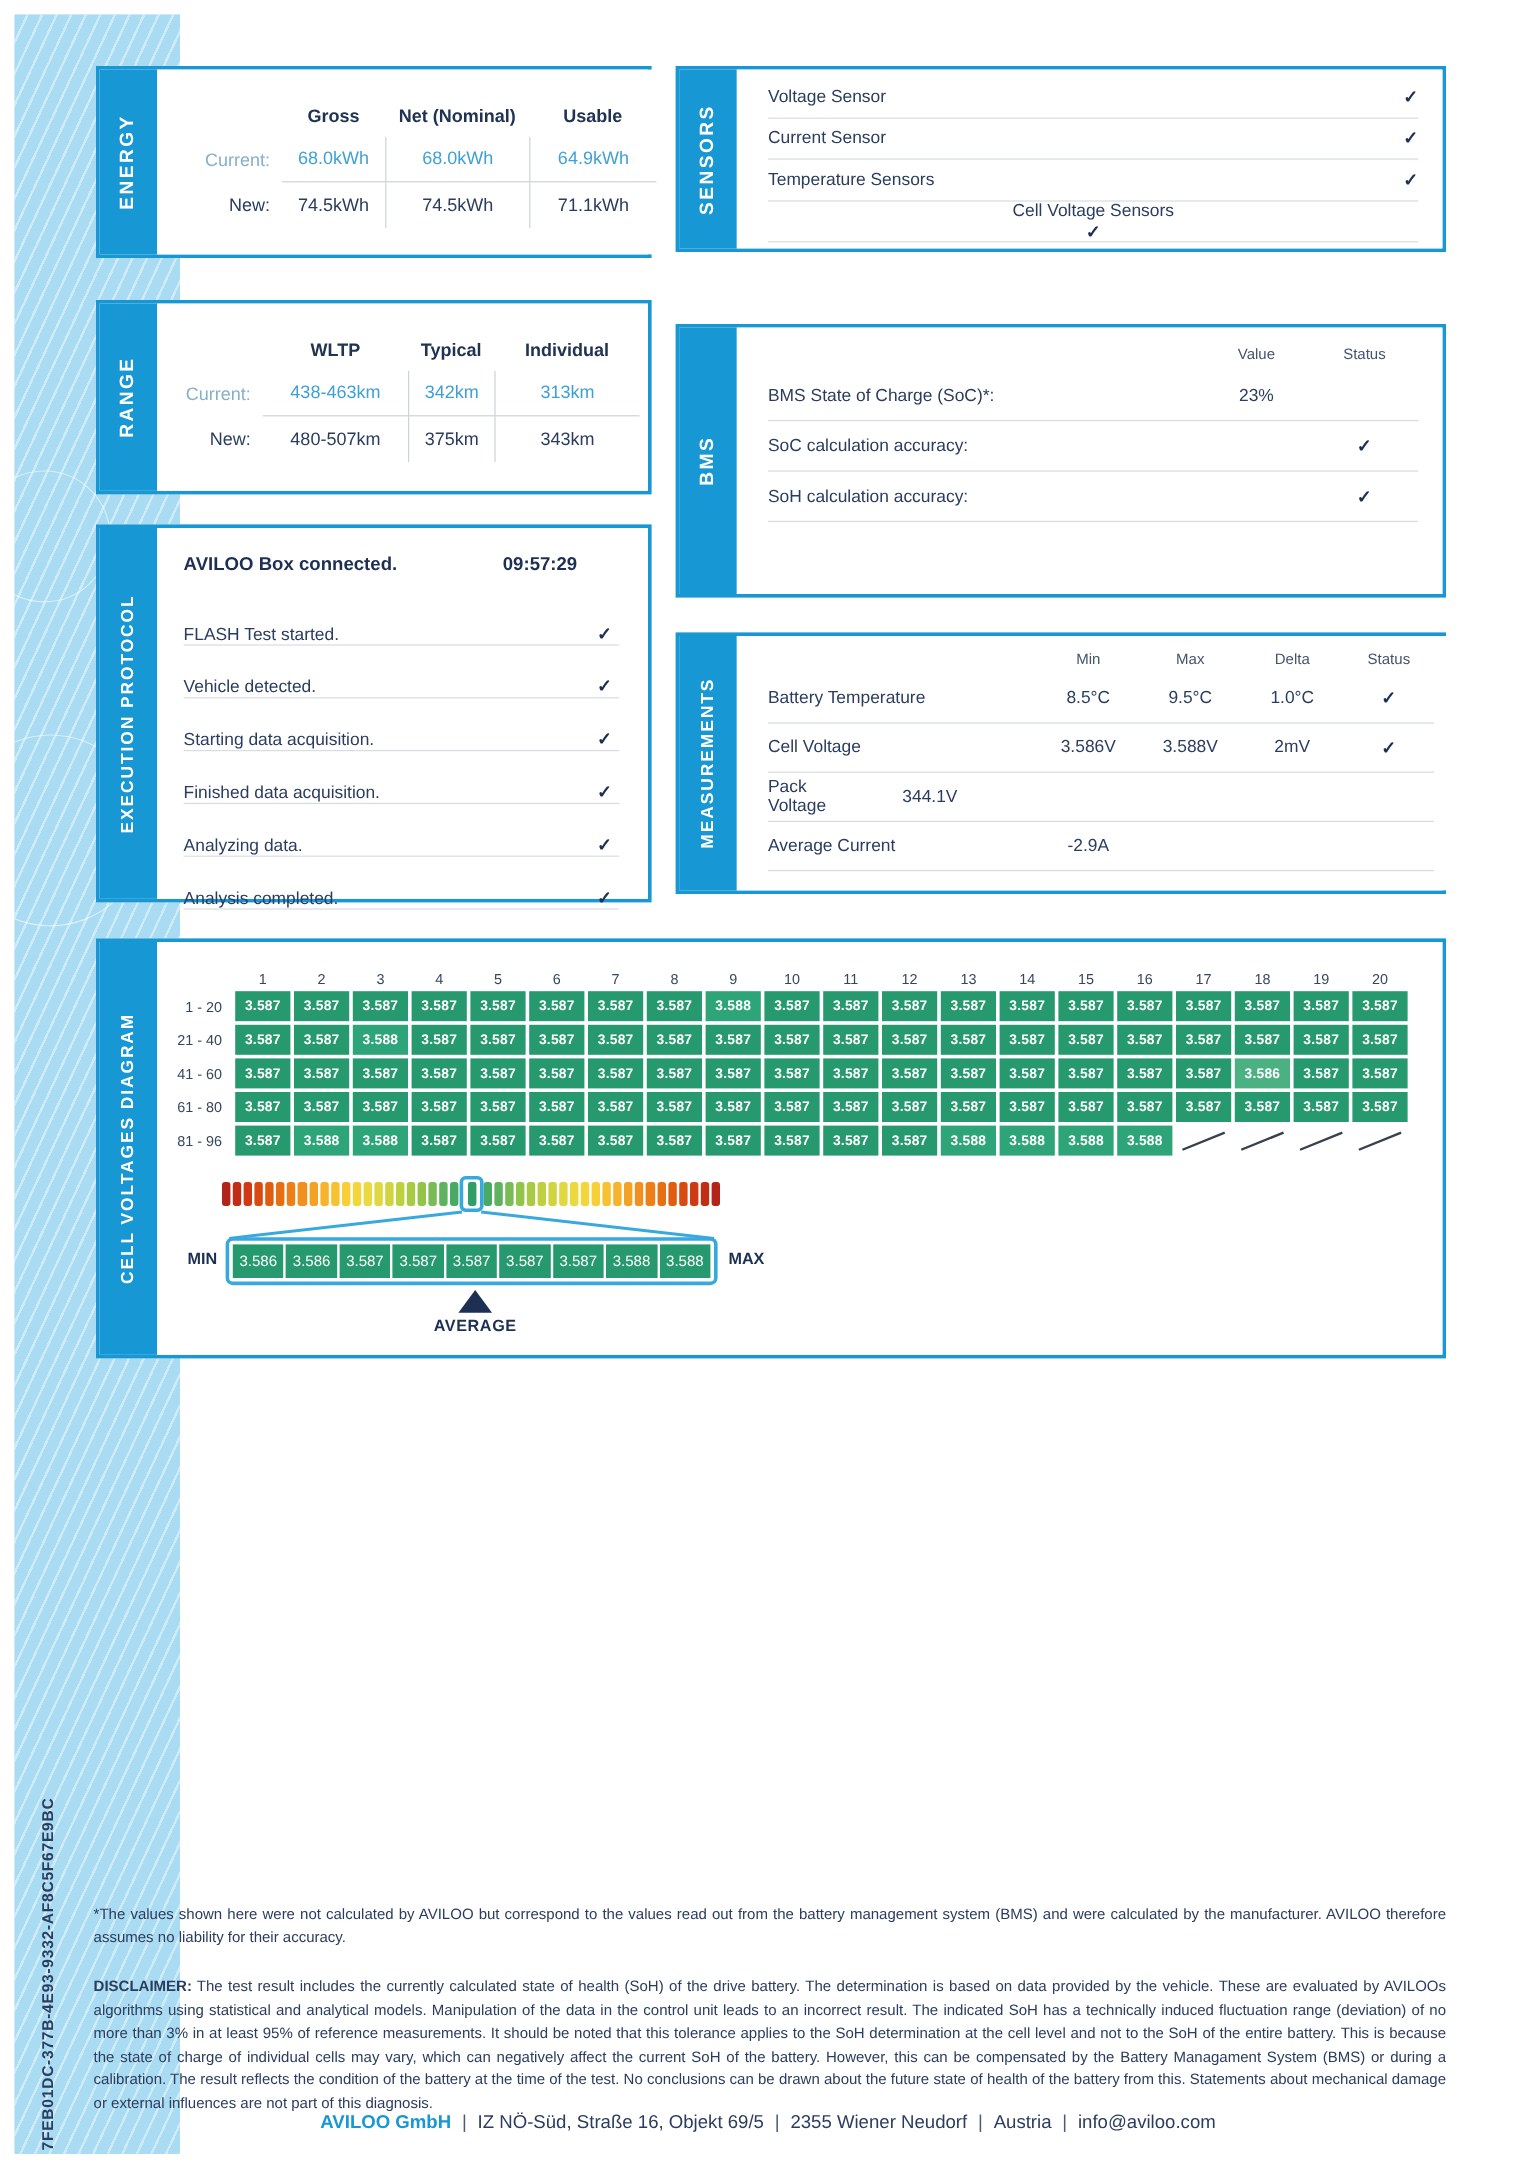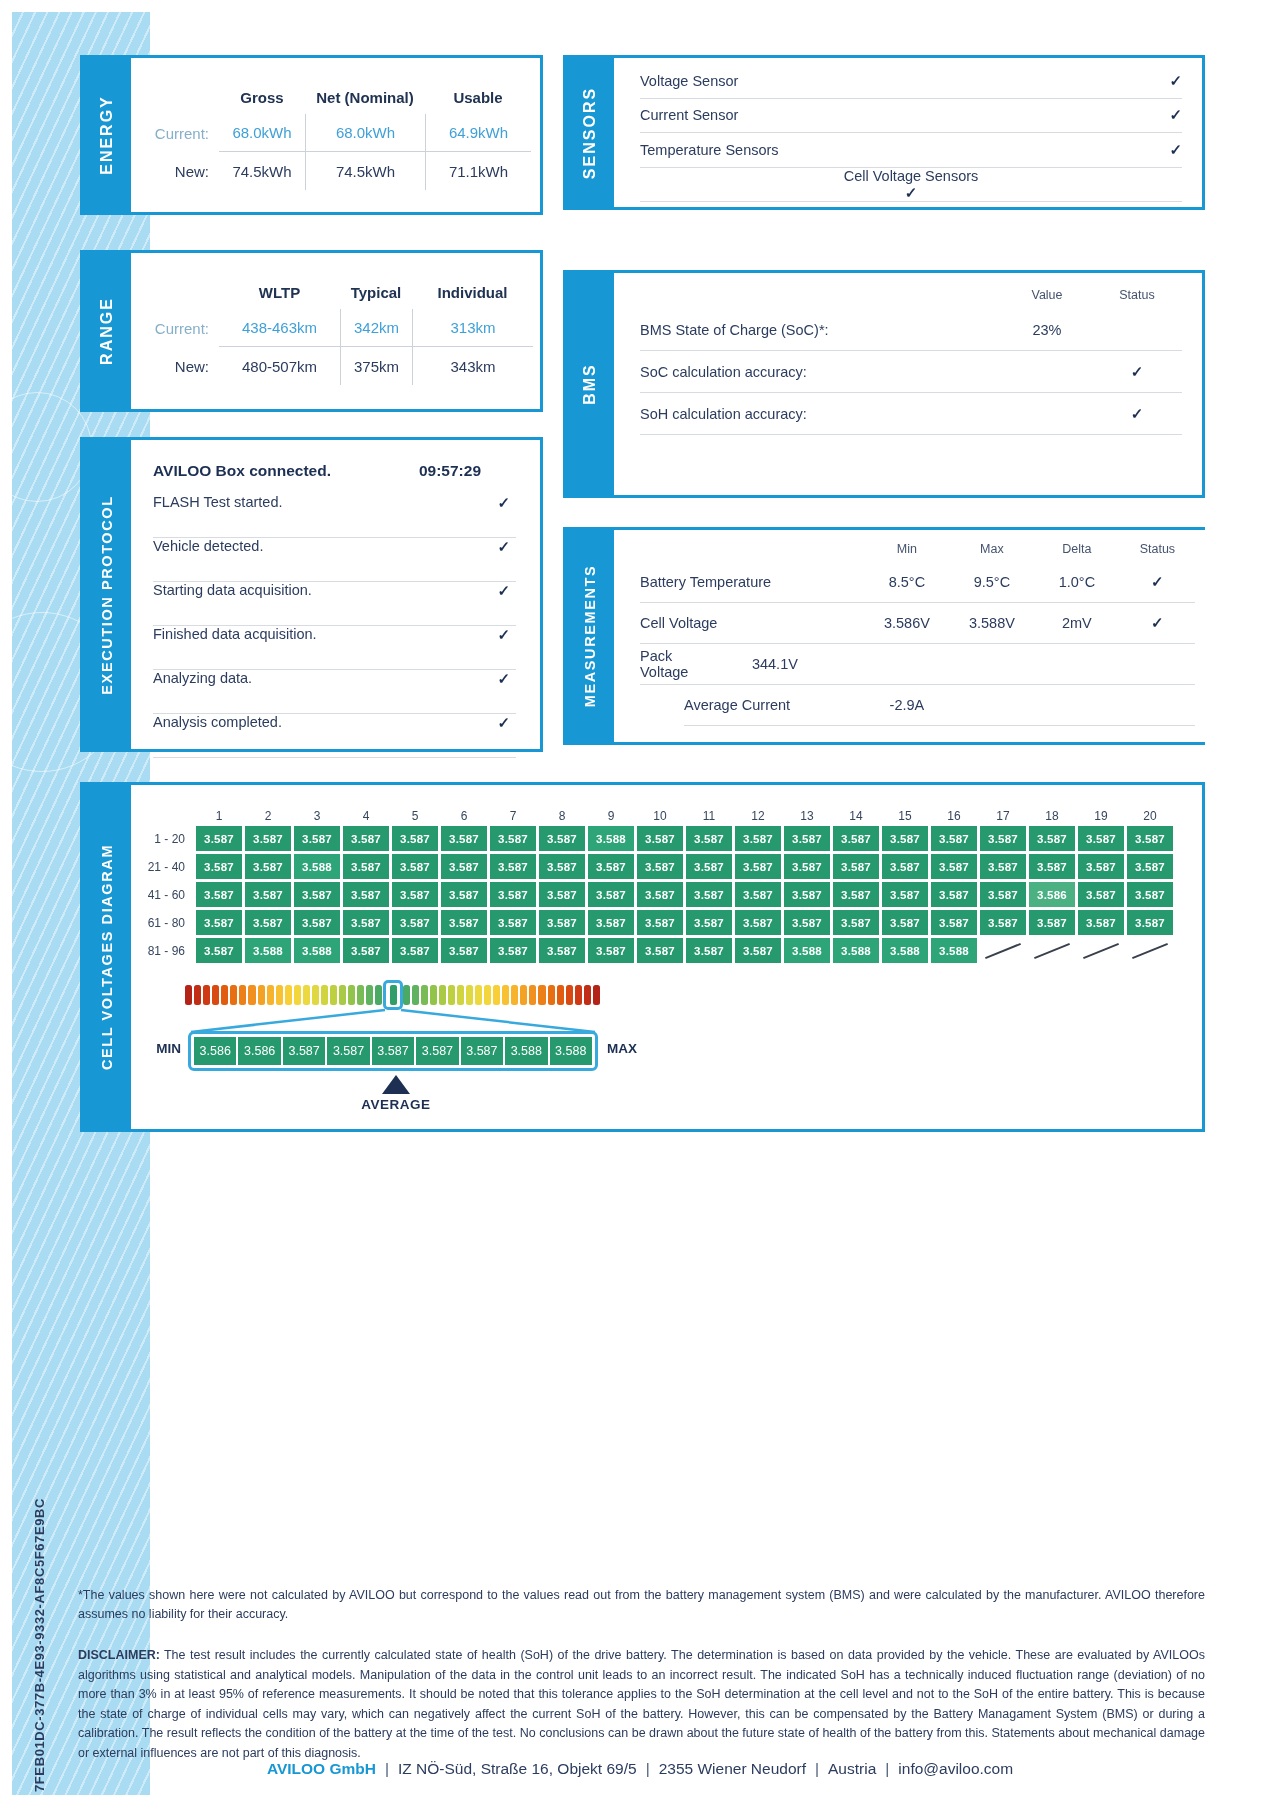--- a/index.html
+++ b/index.html
@@ -21,21 +21,21 @@
 
   .box{position:absolute;display:flex;background:#fff;border:3px solid var(--brand);}
   .band{width:48px;background:var(--brand);position:relative;flex:none;}
   .band span{position:absolute;top:50%;left:50%;transform:translate(-50%,-50%) rotate(-90deg);
     white-space:nowrap;color:#fff;font-weight:700;font-size:16px;letter-spacing:2px;}
   .band span.small{font-size:14.5px;letter-spacing:1.6px;}
   .content{flex:1;position:relative;background:#fff;}
 
   
   .kv{display:grid;margin-top:22px;}
-  .kv-energy{grid-template-columns:88px 86px 120px 106px;}
+  .kv-energy{grid-template-columns:88px 86px 120px 106px;padding-left:16px;}
   .kv-range{grid-template-columns:88px 121px 72px 121px;}
   .kv .h{font-weight:700;color:#203352;font-size:15px;text-align:center;height:34px;
     display:flex;align-items:center;justify-content:center;}
   .kv .cell{height:38px;display:flex;align-items:center;justify-content:center;font-size:15px;}
   .kv .lab{justify-content:flex-end;padding-right:10px;}
   .vline{border-left:1px solid #ccd2da;}
   .hline{border-bottom:1px solid #ccd2da;}
   .cur{color:var(--valblue);} .curlab{color:var(--curlab);text-align:center;} .newv{color:var(--navy);}
 
   
@@ -45,21 +45,21 @@
   .rline .lbl{flex:1;}
   .ck{font-size:15px;font-weight:700;color:var(--deep);}
   .hdr{display:flex;align-items:center;font-size:12.5px;color:#44536e;}
   .sp{flex:1;}
   .c90{width:90px;text-align:center;} .c85{width:85px;text-align:center;} .c76{width:76px;text-align:center;}
 
   
   .proto{padding:8px 24px 0 22px;}
   .proto .head{display:flex;align-items:center;height:46px;font-weight:700;font-size:15.5px;color:var(--deep);}
   .proto .head .time{margin-left:auto;margin-right:35px;}
-  .proto .step{height:44px;display:flex;align-items:flex-start;border-bottom:1px solid var(--line);
+  .proto .step{height:44px;display:flex;align-items:flex-end;border-bottom:1px solid var(--line);
     font-size:14.5px;}
   .proto .step .ck{margin-left:auto;margin-right:6px;}
 
   
   .grid{position:absolute;left:5px;top:18px;display:grid;grid-template-columns:57px repeat(20,46px);gap:3px;}
   .grid .gh{height:20px;font-size:12px;color:#36465f;display:flex;align-items:flex-end;justify-content:center;}
   .grid .gl{height:25px;font-size:12px;color:#36465f;display:flex;align-items:center;justify-content:flex-end;padding-right:8px;}
   .grid .gc{height:25px;color:#fff;font-size:11.5px;font-weight:600;letter-spacing:.2px;
     display:flex;align-items:center;justify-content:center;}
   .grid .gslash{height:25px;position:relative;}
@@ -266,21 +266,21 @@
           <span class="c85">2mV</span>
           <span class="c76 ck">✓</span>
         </div>
         <div class="rline" style="height: 41px; gap: 44px;">
           <span class="lbl">Pack Voltage</span>
           <span class="c85">344.1V</span>
           <span class="c85"></span>
           <span class="c85"></span>
           <span class="c76 ck"></span>
         </div>
-        <div class="rline" style="height: 41px; margin-left: 44px;">
+        <div class="rline" style="height: 41px;">
           <span class="lbl">Average Current</span>
           <span class="c85">-2.9A</span>
           <span class="c85"></span>
           <span class="c85"></span>
           <span class="c76 ck"></span>
         </div>
       </div>
     </div>
 </section>
 

